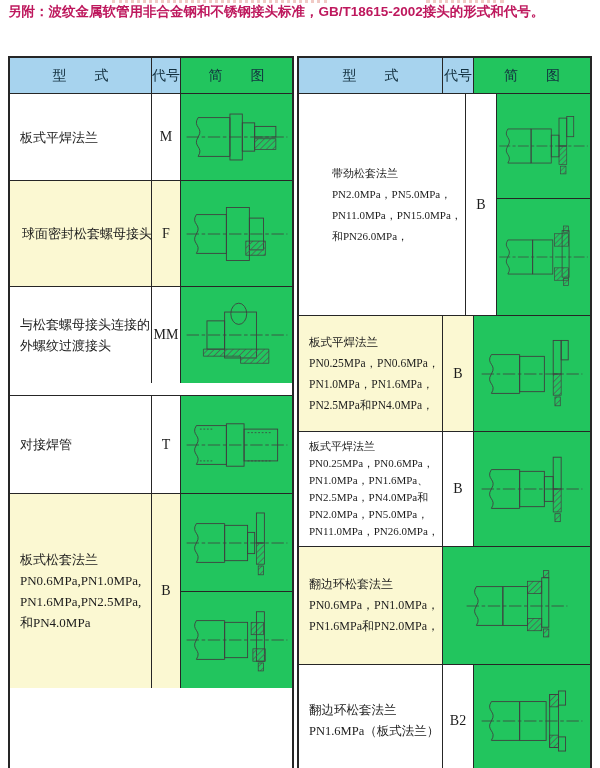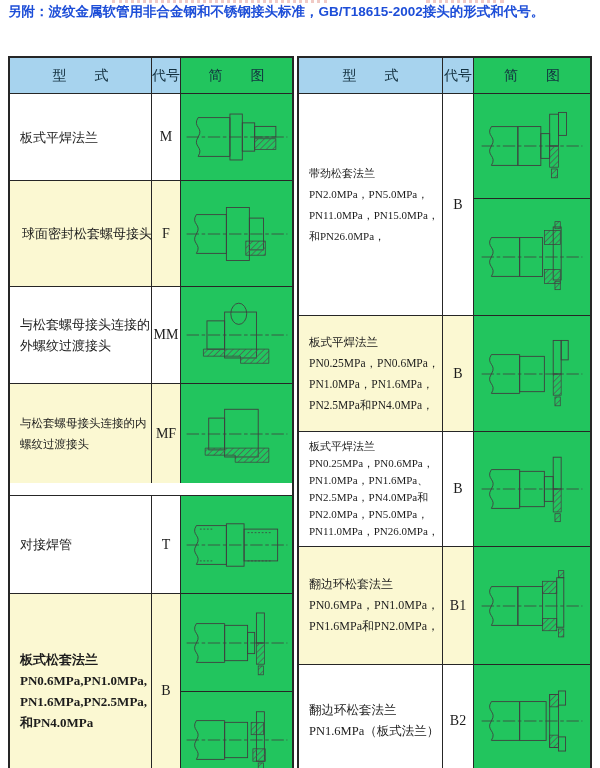--- a/index.html
+++ b/index.html
@@ -9,21 +9,21 @@
     color:var(--text,#1c1c1c);
     position:relative;overflow:hidden;
   }
   .page{position:absolute;inset:0;background:#fff;}
   .red-artifact{position:absolute;top:0;height:0;border-top:3px dotted var(--artifact,#cc4433);opacity:.28;}
   .a1{left:112px;width:215px;}
   .a2{left:426px;width:78px;}
   .doc-title{
     position:absolute;left:8px;top:3px;width:588px;
     font-family:"Liberation Sans","DejaVu Sans",sans-serif;
-    font-weight:bold;font-size:13.5px;line-height:17px;color:#1d4ed8;
+    font-weight:bold;font-size:13.5px;line-height:17px;color:#be185d;
     white-space:nowrap;
   }
   .half-table{
     position:absolute;top:56px;height:750px;
     border:2px solid var(--border,#262626);
     box-sizing:border-box;background:#fff;
   }
   .half-table.left{left:8px;width:286px;}
   .half-table.right{left:297px;width:295px;}
   .header-row{
@@ -124,56 +124,41 @@
               <svg width="106" height="78" viewBox="0 0 120 84">
                 <line x1="3" y1="42" x2="117" y2="42" stroke="#3f3f3f" stroke-width="0.9" stroke-dasharray="14 3 4 3"></line>
                 <rect x="26" y="26" width="20" height="32" stroke="#3f3f3f" stroke-width="1" fill="none" stroke-linejoin="miter"></rect>
                 <rect x="46" y="16" width="36" height="52" stroke="#3f3f3f" stroke-width="1" fill="none" stroke-linejoin="miter"></rect>
                 <ellipse cx="62" cy="18" rx="9" ry="12" stroke="#3f3f3f" stroke-width="1" fill="none" stroke-linejoin="miter"></ellipse>
                 <path d="M22,58 L96,58 L96,74 L64,74 L64,66 L22,66 Z" fill="url(#hatch)" stroke="#3f3f3f" stroke-width="0.8"></path>
               </svg>
             </div>
           </div>
         </div>
-        <div class="row bt" style="height: 100px;">
-          <div class="cell type-cell hl" style="line-height: 21px; font-size: 11.5px;">与松套螺母接头连接的内
-螺纹过渡接头</div>
-          <div class="cell code-cell hl">MF</div>
-          <div class="cell diagram-cell">
-            <div class="diagram-sub">
-              <svg width="106" height="78" viewBox="0 0 120 84">
-                <line x1="3" y1="42" x2="117" y2="42" stroke="#3f3f3f" stroke-width="0.9" stroke-dasharray="14 3 4 3"></line>
-                <rect x="28" y="24" width="18" height="36" stroke="#3f3f3f" stroke-width="1" fill="none" stroke-linejoin="miter"></rect>
-                <rect x="46" y="14" width="38" height="54" stroke="#3f3f3f" stroke-width="1" fill="none" stroke-linejoin="miter"></rect>
-                <path d="M24,58 L96,58 L96,74 L58,74 L58,66 L24,66 Z" fill="url(#hatch)" stroke="#3f3f3f" stroke-width="0.8"></path>
-              </svg>
-            </div>
-          </div>
-        </div>
         <div class="row bt" style="height: 98px; margin-top: 12px;">
           <div class="cell type-cell" style="line-height: 21px;">对接焊管</div>
           <div class="cell code-cell">T</div>
           <div class="cell diagram-cell">
             <div class="diagram-sub">
               <svg width="106" height="78" viewBox="0 0 120 84">
                 <line x1="3" y1="42" x2="117" y2="42" stroke="#3f3f3f" stroke-width="0.9" stroke-dasharray="14 3 4 3"></line>
                 <path d="M14,20 L48,20 M14,64 L48,64 M48,20 L48,64" stroke="#3f3f3f" stroke-width="1" fill="none" stroke-linejoin="miter"></path>
                 <path d="M14,20 C7,31 21,31 14,42 C7,53 21,53 14,64" stroke="#3f3f3f" stroke-width="1" fill="none" stroke-linejoin="miter"></path>
                 <rect x="48" y="18" width="20" height="48" stroke="#3f3f3f" stroke-width="1" fill="none" stroke-linejoin="miter"></rect>
                 <rect x="68" y="24" width="38" height="36" stroke="#3f3f3f" stroke-width="1" fill="none" stroke-linejoin="miter"></rect>
                 <line x1="72" y1="28" x2="100" y2="28" stroke="#3f3f3f" stroke-width="0.9" stroke-dasharray="2 2"></line>
                 <line x1="72" y1="60" x2="100" y2="60" stroke="#3f3f3f" stroke-width="0.9" stroke-dasharray="2 2"></line>
                 <line x1="18" y1="24" x2="32" y2="24" stroke="#3f3f3f" stroke-width="0.9" stroke-dasharray="2 2"></line>
                 <line x1="18" y1="60" x2="32" y2="60" stroke="#3f3f3f" stroke-width="0.9" stroke-dasharray="2 2"></line>
               </svg>
             </div>
           </div>
         </div>
         <div class="row bt" style="height: 195px;">
-          <div class="cell type-cell hl" style="line-height: 21px; font-weight: bold;">板式松套法兰
+          <div class="cell type-cell hl" style="line-height: 21px;">板式松套法兰
 PN0.6MPa,PN1.0MPa,
 PN1.6MPa,PN2.5MPa,
 和PN4.0MPa</div>
           <div class="cell code-cell hl">B</div>
           <div class="cell diagram-cell">
             <div class="diagram-sub" style="flex: 0 0 auto; height: 97px;">
               <svg width="106" height="78" viewBox="0 0 120 84">
                 <line x1="3" y1="42" x2="117" y2="42" stroke="#3f3f3f" stroke-width="0.9" stroke-dasharray="14 3 4 3"></line>
                 <path d="M14,20 L46,20 M14,64 L46,64 M46,20 L46,64" stroke="#3f3f3f" stroke-width="1" fill="none" stroke-linejoin="miter"></path>
                 <path d="M14,20 C7,31 21,31 14,42 C7,53 21,53 14,64" stroke="#3f3f3f" stroke-width="1" fill="none" stroke-linejoin="miter"></path>
@@ -201,21 +186,21 @@
       </div>
   </div>
 
   <div class="half-table right" id="table-right">
     <div class="header-row">
       <div class="cell type-cell hcell">型　　式</div>
       <div class="cell code-cell hcell">代号</div>
       <div class="cell diagram-cell hcell">简　　图</div>
     </div>
     <div class="rows">
-        <div class="row" style="height: 221px;">
+        <div class="row" style="height: 221px; padding-left: 23px;">
           <div class="cell type-cell" style="line-height: 21px; font-size: 11px;">带劲松套法兰
 PN2.0MPa，PN5.0MPa，
 PN11.0MPa，PN15.0MPa，
 和PN26.0MPa，</div>
           <div class="cell code-cell">B</div>
           <div class="cell diagram-cell">
             <div class="diagram-sub" style="flex: 0 0 auto; height: 104px;">
               <svg width="106" height="78" viewBox="0 0 120 84">
                 <line x1="3" y1="42" x2="117" y2="42" stroke="#3f3f3f" stroke-width="0.9" stroke-dasharray="14 3 4 3"></line>
                 <path d="M14,20 L44,20 M14,64 L44,64 M44,20 L44,64" stroke="#3f3f3f" stroke-width="1" fill="none" stroke-linejoin="miter"></path>
@@ -284,21 +269,20 @@
                 <rect x="84" y="42" width="9" height="26" fill="url(#hatch)" stroke="#3f3f3f" stroke-width="0.8"></rect>
                 <rect x="86" y="70" width="6" height="9" fill="url(#hatch)" stroke="#3f3f3f" stroke-width="0.8"></rect>
               </svg>
             </div>
           </div>
         </div>
         <div class="row bt" style="height: 118px;">
           <div class="cell type-cell hl" style="line-height: 21px; font-size: 12px;">翻边环松套法兰
 PN0.6MPa，PN1.0MPa，
 PN1.6MPa和PN2.0MPa，</div>
-          <div class="cell code-cell hl">B1</div>
           <div class="cell diagram-cell">
             <div class="diagram-sub">
               <svg width="106" height="78" viewBox="0 0 120 84">
                 <line x1="3" y1="42" x2="117" y2="42" stroke="#3f3f3f" stroke-width="0.9" stroke-dasharray="14 3 4 3"></line>
                 <path d="M14,20 L44,20 M14,64 L44,64 M44,20 L44,64" stroke="#3f3f3f" stroke-width="1" fill="none" stroke-linejoin="miter"></path>
                 <path d="M14,20 C7,31 21,31 14,42 C7,53 21,53 14,64" stroke="#3f3f3f" stroke-width="1" fill="none" stroke-linejoin="miter"></path>
                 <rect x="44" y="20" width="28" height="44" stroke="#3f3f3f" stroke-width="1" fill="none" stroke-linejoin="miter"></rect>
                 <rect x="72" y="14" width="16" height="14" fill="url(#hatch)" stroke="#3f3f3f" stroke-width="0.8"></rect>
                 <rect x="88" y="10" width="8" height="56" stroke="#3f3f3f" stroke-width="1" fill="none" stroke-linejoin="miter"></rect>
                 <rect x="72" y="56" width="16" height="14" fill="url(#hatch)" stroke="#3f3f3f" stroke-width="0.8"></rect>

